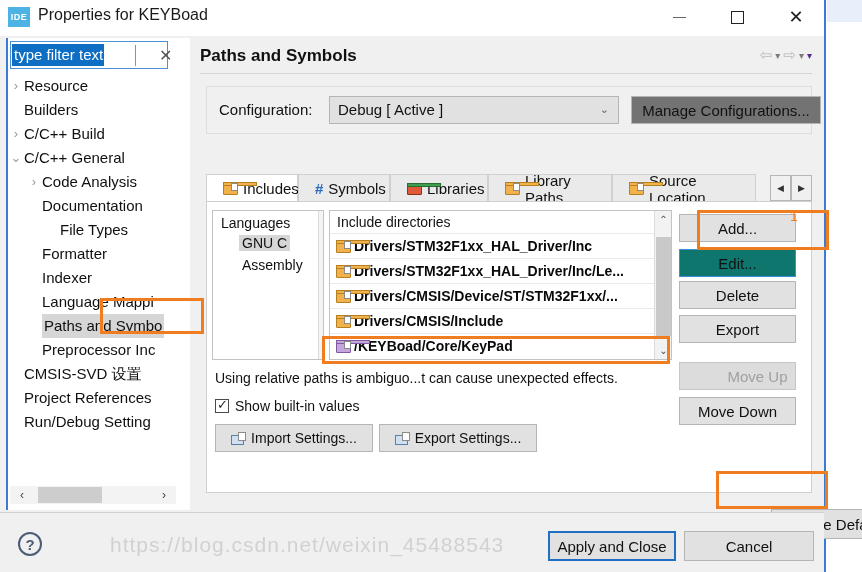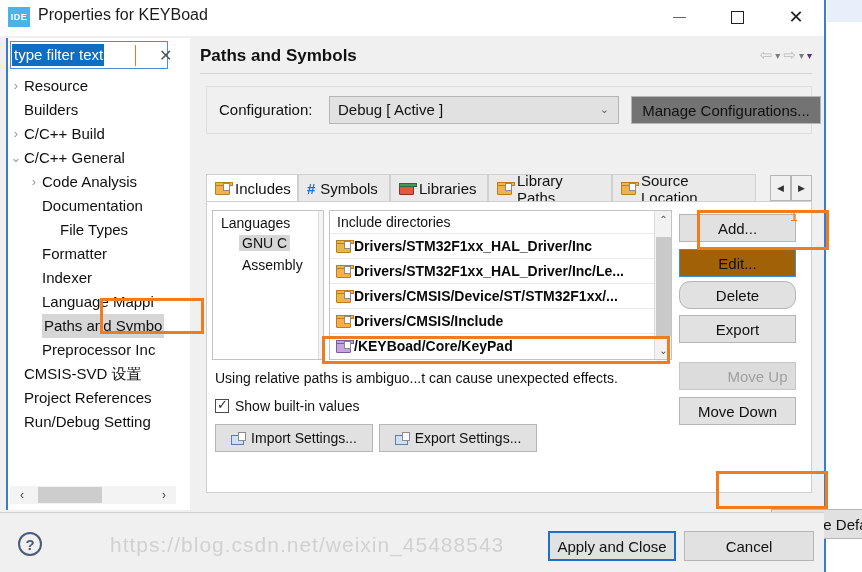--- a/index.html
+++ b/index.html
@@ -152,21 +152,21 @@
     position: absolute; left: 424px; top: 9px; width: 190px; height: 28px;
     background: #737373; border: 1px solid #b5b5b5; box-sizing: border-box;
     display: flex; align-items: center; justify-content: center;
     font-size: 15px; color: #111; font-family: "Liberation Sans", sans-serif;
   }
 
   
   .tabbar { position: absolute; left: 14px; top: 136px; width: 606px; height: 28px; }
   .tab {
     position: absolute; top: 0; height: 28px; box-sizing: border-box;
-    display: flex; align-items: center; gap: 5px; padding: 0 8px;
+    display: flex; align-items: center; gap: 5px; padding: 0 16px;
     font-size: 15px; color: #111; background: #eaeaea;
     border: 1px solid #d0d0d0; border-bottom: none;
     font-family: "Liberation Sans", sans-serif;
   }
   .tab.active { background: #ffffff; border-color: #cfcfcf; }
   .tab-scroll {
     position: absolute; right: 0; top: 1px; width: 42px; height: 26px;
     display: flex;
   }
   .tab-scroll div {
@@ -253,21 +253,21 @@
   .sicon .b { position:absolute; left:0; bottom:0; width:13px; height:10px; background:#cfe0f2; border:1px solid #5a7fa6; box-sizing:border-box;}
   .sicon .p { position:absolute; right:0; top:0; width:8px; height:9px; background:#ffffff; border:1px solid #8b8b8b; box-sizing:border-box;}
 
   
   .side-btn {
     position: absolute; left: 472px; width: 117px; height: 28px;
     background: #e1e1e1; border: 1px solid #b5b5b5; box-sizing: border-box;
     display: flex; align-items: center; justify-content: center;
     font-size: 15px; color: #111; font-family: "Liberation Sans", sans-serif;
   }
-  .side-btn.focus { background: #a16207; border: 1px solid #3a8fd9; }
+  .side-btn.focus { background: #0f766e; border: 1px solid #3a8fd9; }
   .side-btn.disabled { color: #a0a0a0; background: #dcdcdc; border-color: #c6c6c6; padding-left: 40px; }
 
   
   .bottom-sep { position: absolute; left: 0; top: 512px; width: 824px; height: 1px; background: #d0d0d0; }
   .bottom-area { position: absolute; left: 0; top: 513px; width: 824px; height: 59px; background: #f0f0f0; }
   .help-icon {
     position: absolute; left: 18px; top: 19px; width: 24px; height: 24px;
     border: 2px solid #4a5b77; border-radius: 50%; color: #4a5b77;
     display: flex; align-items: center; justify-content: center;
     font-size: 15px; font-weight: bold; box-sizing: border-box;
@@ -522,21 +522,21 @@
           <div class="vscroll">
             <div class="arrow up">⌃</div>
             <div class="thumb"></div>
             <div class="arrow dn">⌄</div>
           </div>
         </div>
 
         <div id="sidebtn-host">
             <div class="side-btn" style="top: 12px;">Add...</div>
             <div class="side-btn focus" style="top: 47px;">Edit...</div>
-            <div class="side-btn" style="top: 79px; border-radius: 11px;">Delete</div>
+            <div class="side-btn" style="top: 79px;">Delete</div>
             <div class="side-btn" style="top: 113px;">Export</div>
             <div class="side-btn disabled" style="top: 160px;">Move Up</div>
             <div class="side-btn" style="top: 195px;">Move Down</div>
           </div>
 
         <div class="note-text">Using relative paths is ambiguo...t can cause unexpected effects.</div>
 
         <div class="chk-row">
           <span class="chk-box"></span>
           <span class="chk-label">Show built-in values</span>

